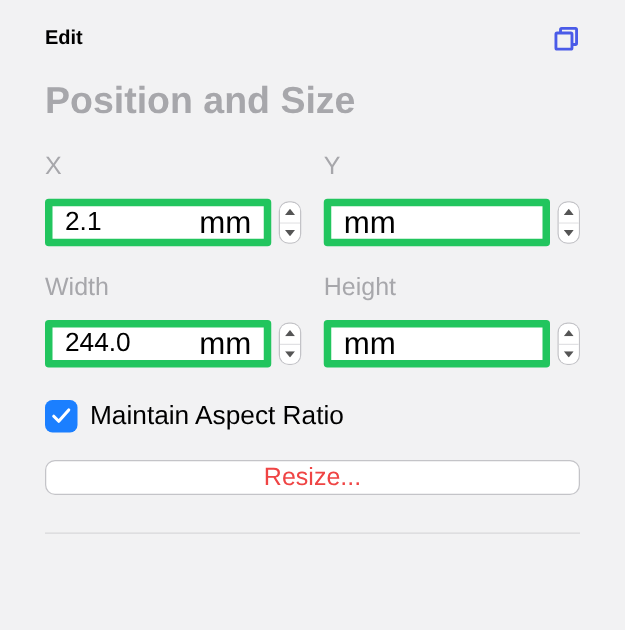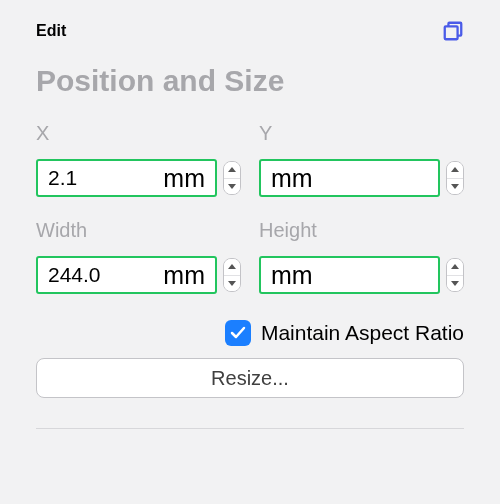--- a/index.html
+++ b/index.html
@@ -52,21 +52,21 @@
     display: flex;
     align-items: center;
     gap: 6px;
   }
   .textbox {
     flex: 1;
     display: flex;
     align-items: center;
     justify-content: space-between;
     background: #fff;
-    border: 2px solid #22c55e;
+    border: 6px solid #22c55e;
     border-radius: 3px;
     padding: 4px 10px;
     height: 38px;
   }
   .textbox input {
     border: none;
     outline: none;
     font-size: 21px;
     width: 70px;
     background: transparent;
@@ -97,46 +97,45 @@
     padding: 0;
   }
   .stepper button:first-child { border-bottom: 1px solid #e1e1e4; }
   .stepper svg { width: 8px; height: 5px; }
   .spacer { height: 18px; }
   .checkbox-row {
     display: flex;
     align-items: center;
     gap: 10px;
     margin-top: 26px;
-    margin-bottom: 12px;
-    justify-content: flex-end;
+    margin-bottom: 22px;
   }
   .cbx {
     width: 26px;
     height: 26px;
     border-radius: 6px;
     background: #1b7fff;
     display: flex;
     align-items: center;
     justify-content: center;
     cursor: pointer;
   }
   .cbx svg { width: 16px; height: 16px; }
   .cbx-label {
     font-size: 21px;
     color: #000;
   }
   .resize-btn {
     width: 100%;
-    height: 40px;
+    height: 28px;
     background: #fff;
     border: 1px solid #c4c4c8;
     border-radius: 8px;
     font-size: 20px;
-    color: #404040;
+    color: #ef4444;
     cursor: pointer;
   }
   .divider {
     margin-top: 30px;
     border: none;
     border-top: 1px solid #d7d7da;
   }
 </style>
 </head>
 <body>

